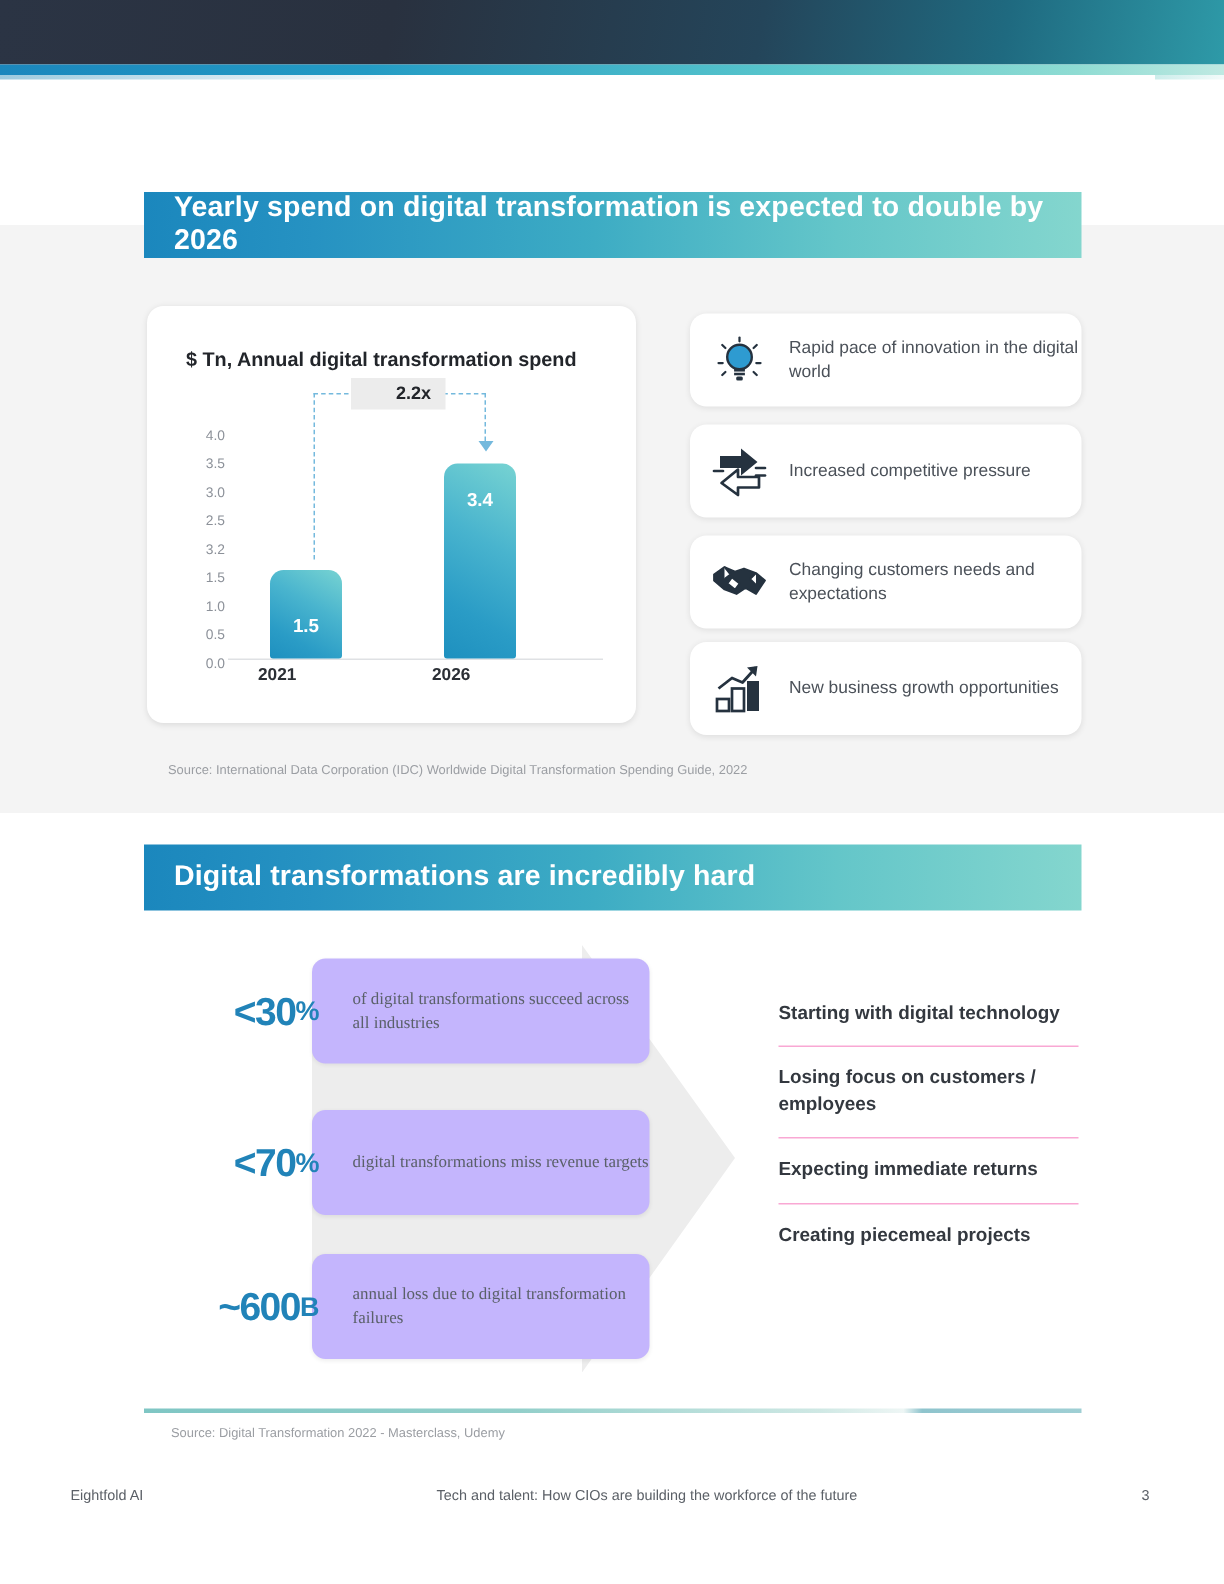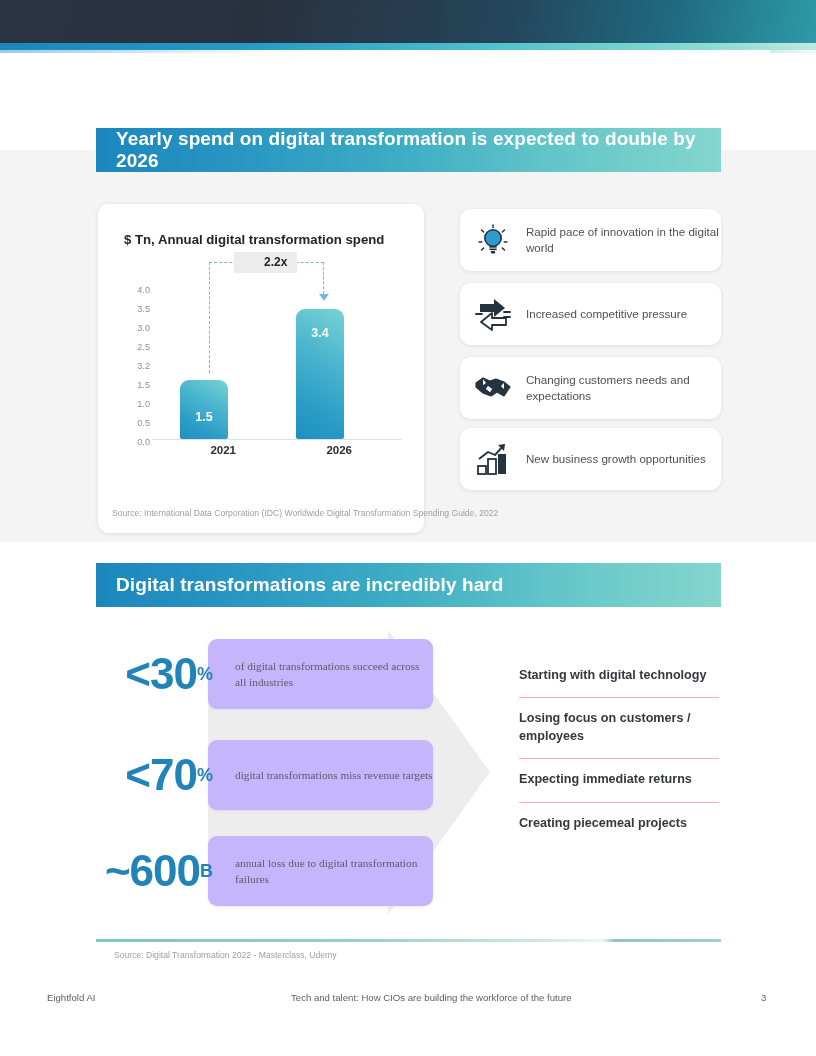--- a/index.html
+++ b/index.html
@@ -25,32 +25,32 @@
 
   
   .sec-heading { position: absolute; left: 96px; width: 625px; height: 44px;
     background: linear-gradient(90deg, #1b87bd 0%, #2692c2 18%, #3dacc4 48%, #64c6c9 74%, #84d6ce 100%);
     display: flex; align-items: center; padding-left: 20px; }
   .sec-heading .txt { color: #ffffff; font-size: 19px; font-weight: bold; letter-spacing: .1px; }
   #heading1 { top: 128px; }
   #heading2 { top: 563px; }
 
   
-  .chart-card { position: absolute; top: 204px; left: 98px; width: 326px; height: 329px;
+  .chart-card { position: absolute; top: 204px; left: 98px; width: 326px; height: 278px;
     background: #fff; border-radius: 11px; box-shadow: 0 1px 4px rgba(0,0,0,.10); }
   .chart-title { position: absolute; top: 28px; left: 26px; font-size: 13.2px; font-weight: bold; color: #22252a; }
 
   .plot { position: absolute; left: 26px; top: 80px; width: 278px; height: 172px; }
   .ylabels { position: absolute; left: 0; top: 3px; width: 26px; height: 152px; }
   .ylabels div { position: absolute; right: 0; font-size: 9.2px; color: #8c9199; transform: translateY(-50%); }
   .axis-line { position: absolute; left: 28px; top: 155px; width: 250px; height: 1px; background: #dfe1e4; }
   .bar { position: absolute; bottom: 17px; border-radius: 9px 9px 2px 2px;
     background: linear-gradient(210deg, #77d3d2 0%, #49b4ce 40%, #2a9cc6 75%, #1e90bf 100%); }
   .bar .val { position: absolute; left: 0; right: 0; text-align: center; color: #fff; font-size: 12.5px; font-weight: bold; }
-  .xlabel { position: absolute; bottom: 0; text-align: right; font-size: 11.5px; font-weight: bold; color: #2b2f35; }
+  .xlabel { position: absolute; bottom: 0; text-align: left; font-size: 11.5px; font-weight: bold; color: #2b2f35; }
 
   .brk { position: absolute; border: 0; border-top: 1px dashed #74b9dd; }
   .brk-v { position: absolute; border-left: 1px dashed #74b9dd; }
   .mult-box { position: absolute; background: #ececec; padding: 3px 10px 4px 10px;
     font-size: 12px; font-weight: bold; color: #22252a; }
   .arrowhead { position: absolute; width: 0; height: 0; border-left: 5px solid transparent;
     border-right: 5px solid transparent; border-top: 7px solid #74b9dd; }
 
   
   .fcard { position: absolute; left: 460px; width: 261px; height: 62px; background: #fff;
@@ -66,21 +66,21 @@
   
   .arrow-shape { position: absolute; left: 208px; top: 630px; width: 282px; height: 285px; }
   .stat-row { position: absolute; left: 113px; width: 320px; height: 70px; }
   .stat-card { position: absolute; left: 95px; top: 0; width: 225px; height: 70px;
     background: #c4b5fd; border-radius: 9px; box-shadow: 0 1px 3px rgba(0,0,0,.07);
     display: flex; align-items: center; padding-left: 27px; font-family: Liberation Serif, serif; }
   .stat-card .desc { font-size: 11.3px; color: #5a6069; line-height: 1.45; }
   .stat-num { position: absolute; left: 0; top: 0; height: 70px; width: 100px;
     display: flex; align-items: center; justify-content: flex-end; color: #2183b8;
     font-weight: bold; letter-spacing: -1px; z-index: 3; }
-  .stat-num .big { font-size: 44px; text-align: center; }
+  .stat-num .big { font-size: 26px; text-align: center; }
   .stat-num .sfx { font-size: 18px; font-weight: bold; letter-spacing: 0; }
 
   .rlist { position: absolute; left: 519px; top: 655px; width: 200px; }
   .rlist .item { font-size: 12.6px; font-weight: bold; color: #33383f; line-height: 1.38;
     padding: 12px 0 13px 0; }
   .rlist .item + .item { border-top: 1px solid #f9a8d4; }
 
   .teal-divider { position: absolute; top: 939px; left: 96px; width: 625px; height: 2.5px;
     background: linear-gradient(90deg, #7fc6c4 0%, #93cfca 40%, #cfe8e4 72%, #eef6f5 81%, #8fc4cd 83%, #9fcfd4 100%); }
 

